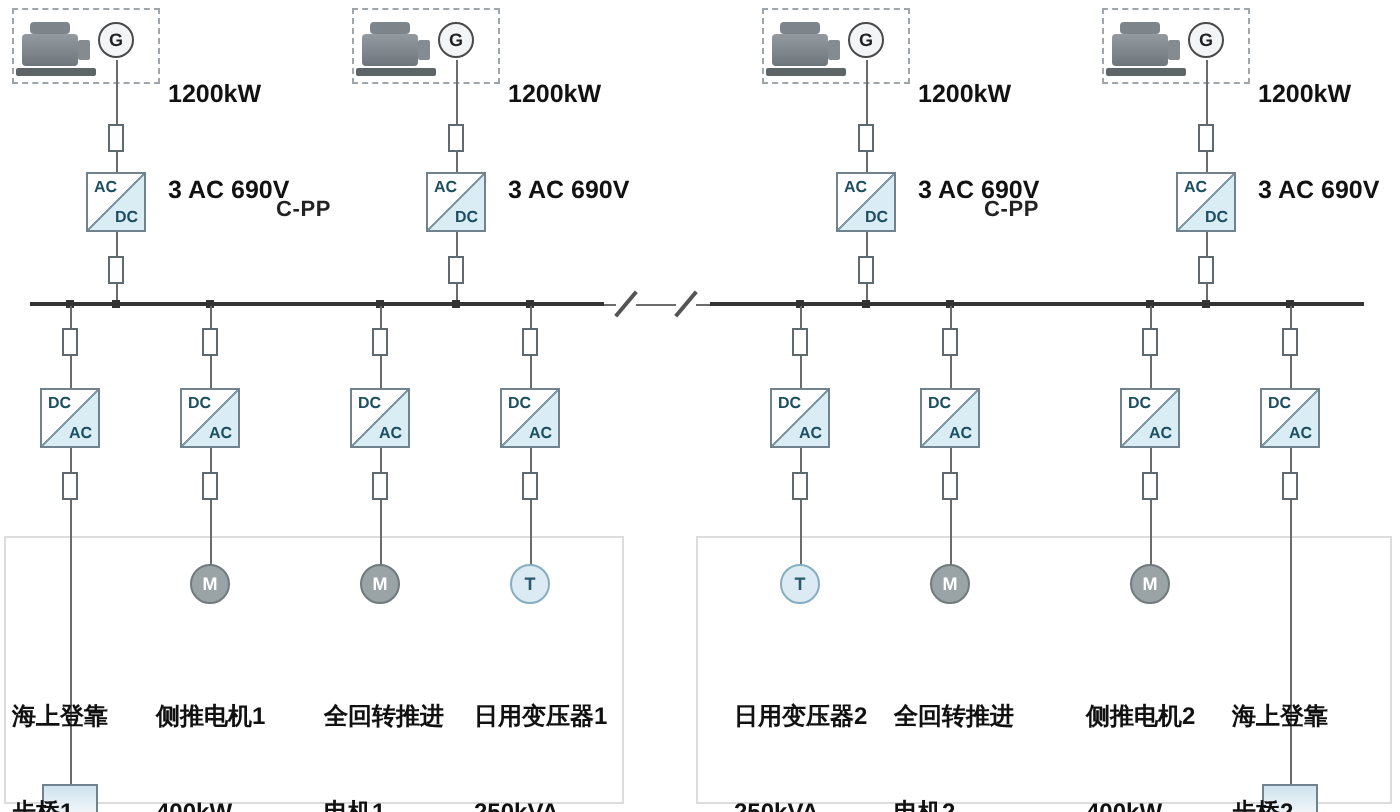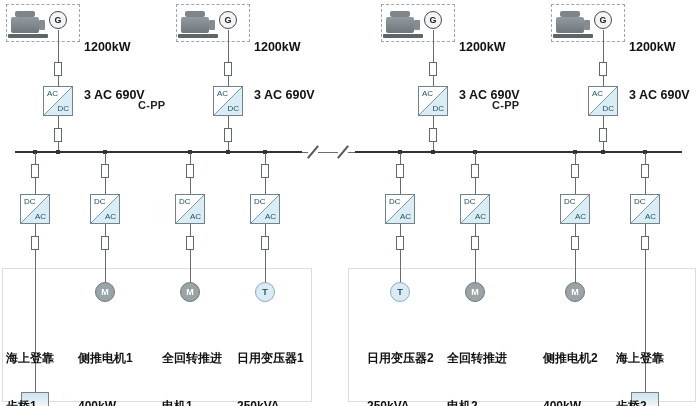--- a/index.html
+++ b/index.html
@@ -7,21 +7,21 @@
   #stage { position:relative; width:700px; height:406px; background:#ffffff; overflow:hidden; }
 
   .vline { position:absolute; width:1px; background:#6b6b6b; }
   .hline { position:absolute; height:1px; background:#6b6b6b; }
   .bus   { position:absolute; height:2px; background:#333; }
   .dot   { position:absolute; width:4px; height:4px; background:#333; }
   .fuse  { position:absolute; width:8px; height:14px; background:#fff; border:1px solid #5f6a70; }
 
   .conv  { position:absolute; width:30px; height:30px; border:1px solid #6f828d;
            background:linear-gradient(to bottom right, #ffffff 48.5%, #7f98a6 48.5%, #7f98a6 51.5%, #daecf4 51.5%); }
-  .conv span { position:absolute; font-size:8px; font-weight:400; color:#1d4f63;text-align:center; }
+  .conv span { position:absolute; font-size:8px; font-weight:700; color:#1d4f63;text-align:center; }
   .conv .p1 { top:2px; left:3px; }
   .conv .p2 { bottom:2px; right:3px; }
 
   .dash-box { position:absolute; border:1.6px dashed #9fa6ab; }
   .gen-circle { position:absolute; width:18px; height:18px; border-radius:50%; background:#f2f4f5;
                 border:1.5px solid #4a4a4a; display:flex; align-items:center; justify-content:center;
                 font-size:9px; font-weight:700; color:#222; }
   .engine { position:absolute; width:40px; height:30px; }
   .e-base { position:absolute; left:0; bottom:0; width:40px; height:4px; background:#5d6569; border-radius:1px; }
   .e-body { position:absolute; left:3px; bottom:5px; width:28px; height:16px; background:linear-gradient(#939ba1,#6e767c); border-radius:2px; }

